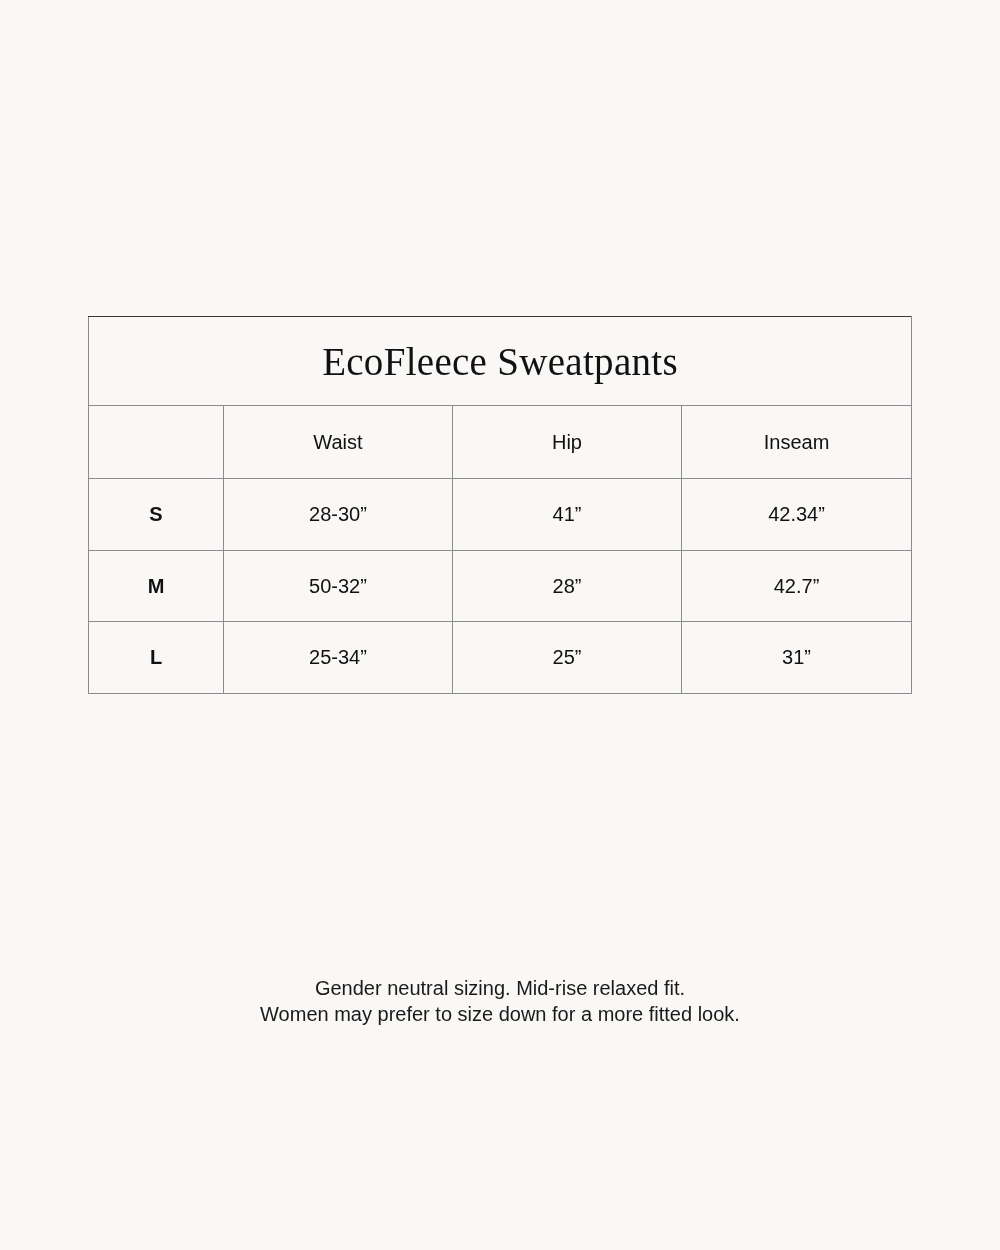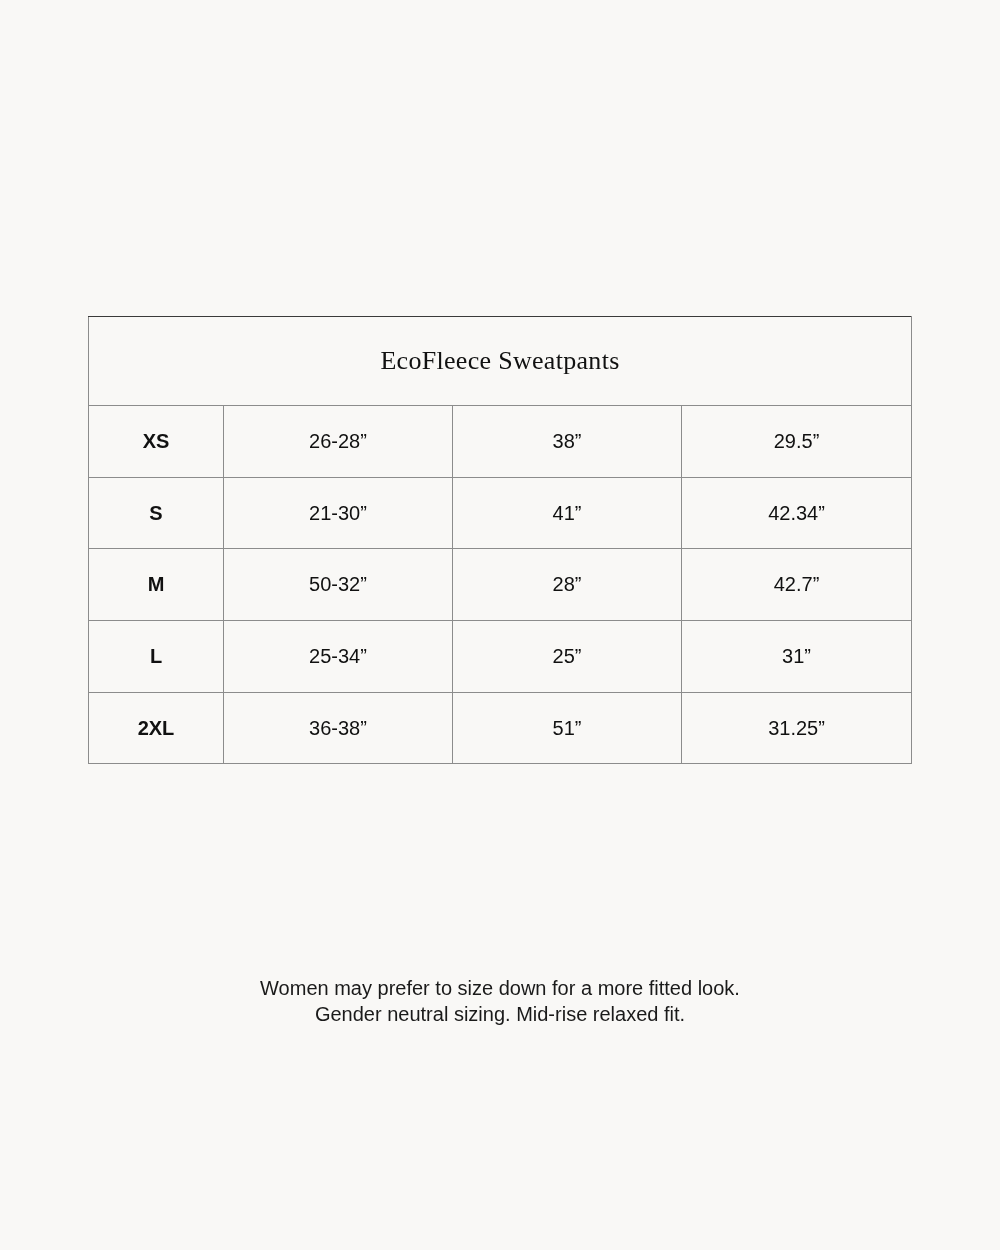--- a/index.html
+++ b/index.html
@@ -28,21 +28,21 @@
       border: 1px solid #8c8c8c;
       text-align: center;
       vertical-align: middle;
       padding: 0;
       font-weight: normal;
       font-size: 20px;
     }
     .size-chart tr.title-row td {
       height: 88px;
       font-family: "Liberation Serif", "DejaVu Serif", serif;
-      font-size: 26px;
+      font-size: 39px;
       letter-spacing: 0.3px;
       border-top: 1.5px solid #3a3a3a;
     }
     .size-chart tr.header-row th {
       height: 72px;
     }
     .size-chart tr.data-row td {
       height: 70.7px;
     }
     .size-chart td.size-label {
@@ -71,49 +71,43 @@
   <colgroup>
     <col class="c0">
       <col class="c1">
       <col class="c2">
       <col class="c3">
   </colgroup>
   <tbody>
       <tr class="title-row">
     <td colspan="4">EcoFleece Sweatpants</td>
   </tr>
-  <tr class="data-row">
-    <td class="size-label">XS</td>
-    <td>26-28”</td>
-    <td>38”</td>
-    <td>29.5”</td>
+  <tr class="header-row">
+    <th></th>
+    <th>Waist</th>
+    <th>Hip</th>
+    <th>Inseam</th>
   </tr>
   <tr class="data-row">
     <td class="size-label">S</td>
-    <td>21-30”</td>
+    <td>28-30”</td>
     <td>41”</td>
     <td>42.34”</td>
   </tr>
   <tr class="data-row">
     <td class="size-label">M</td>
     <td>50-32”</td>
     <td>28”</td>
     <td>42.7”</td>
   </tr>
   <tr class="data-row">
     <td class="size-label">L</td>
     <td>25-34”</td>
     <td>25”</td>
     <td>31”</td>
   </tr>
-  <tr class="data-row">
-    <td class="size-label">2XL</td>
-    <td>36-38”</td>
-    <td>51”</td>
-    <td>31.25”</td>
-  </tr>
 </tbody>
   </table>
 
 <div class="footnote">
+  <div>Gender neutral sizing. Mid-rise relaxed fit.</div>
   <div>Women may prefer to size down for a more fitted look.</div>
-  <div>Gender neutral sizing. Mid-rise relaxed fit.</div>
 </div>
 
 </body></html>

